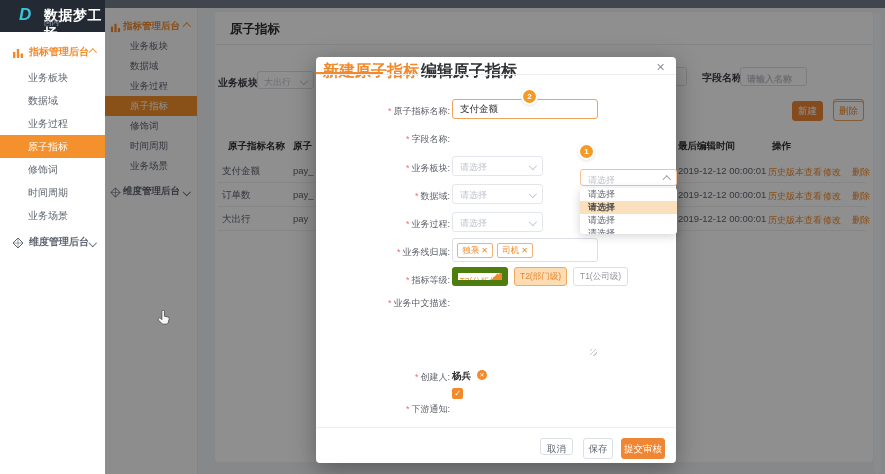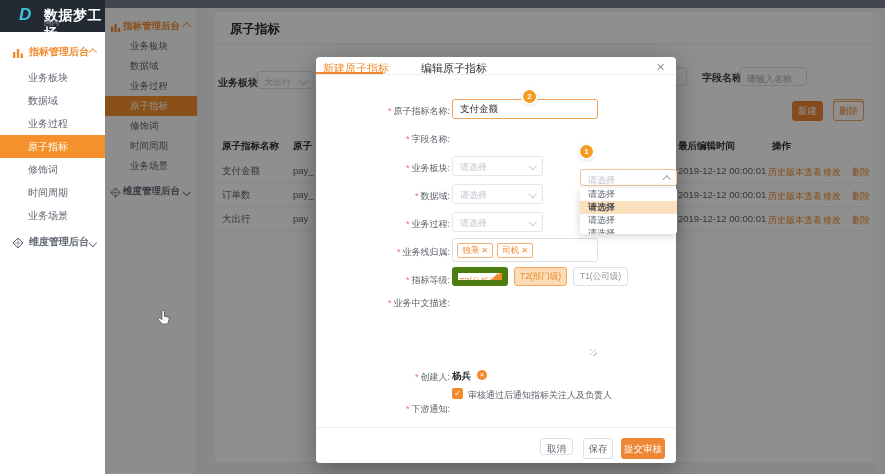--- a/index.html
+++ b/index.html
@@ -47,21 +47,21 @@
   
   .th{font-size:9.5px;font-weight:bold;color:#2d2f33;}
   .td{font-size:9.5px;color:#5f6570;}
   .rowline{height:1px;background:#efefef;}
   .link{font-size:9px;color:#f28a2b;}
   .scrollstrip{left:874px;top:12px;width:7px;height:462px;background:#f7f8fa;border-radius:3px;}
   
   .overlay{left:105px;top:0;width:780px;height:474px;background:rgba(0,0,0,0.44);}
   
   .modal{left:316px;top:57px;width:360px;height:406px;background:#fff;border-radius:4px;box-shadow:0 6px 24px rgba(0,0,0,.35);}
-  .tab{font-size:11px;font-weight:normal;}
+  .tab{font-size:16px;font-weight:bold;}
   .tab.on{color:#f28a2b;}
   .tab.off{color:#303133;margin-left:23px;}
   .tab-underline{left:316px;top:72px;width:67px;height:2px;background:#f28a2b;}
   .tab-div{left:316px;top:74px;width:360px;height:1px;background:#ebedf0;}
   .close-x{font-size:11px;color:#909399;}
   .flabel{font-size:9px;color:#5a5e66;text-align:right;width:118px;}
   .req{color:#f56c6c;margin-right:2px;font-size:9px;}
   .f-inp{box-sizing:border-box;border:1px solid #dcdfe6;border-radius:3px;background:#fff;font-size:9.5px;color:#303133;padding:3px 7px;}
   .f-inp.hl{border-color:#f0a35e;}
   .f-sel{box-sizing:border-box;border:1px solid #e3e6eb;border-radius:3px;background:#fff;font-size:9px;color:#c0c4cc;padding:4px 7px;}
@@ -176,21 +176,21 @@
   <div class="abs inp" style="left:600px;top:67px;width:87px;height:19px;"></div>
   <span class="abs flt-label" style="left:702px;top:71px;">字段名称</span>
   <div class="abs inp" style="left:740px;top:67px;width:67px;height:19px;">
     <span class="abs ph" style="left:6px;top:5px;font-size:9px;font-weight:bold;">请输入名称</span>
   </div>
   <div class="abs btn outline" style="left:833px;top:65px;width:31px;height:20px;line-height:18px;margin-top:34px;">查询</div>
 
   <div class="abs btn fill" style="left:792px;top:101px;width:31px;height:20px;line-height:18px;">新建</div>
   <div class="abs btn outline" style="left:833px;top:101px;width:31px;height:20px;line-height:18px;">删除</div>
 
-  <span class="abs th" style="left:222px;top:140px;text-align:right;">原子指标名称</span>
+  <span class="abs th" style="left:228px;top:140px;text-align:right;">原子指标名称</span>
   <span class="abs th" style="left:293px;top:140px;">原子</span>
   <span class="abs th" style="left:678px;top:140px;">最后编辑时间</span>
   <span class="abs th" style="left:772px;top:140px;">操作</span>
 
   <span class="abs td" style="left:222px;top:165px;">支付金额</span>
   <span class="abs td" style="left:293px;top:165px;">pay_</span>
   <span class="abs td" style="left:678px;top:165px;">2019-12-12 00:00:01</span>
   <span class="abs link" style="left:768px;top:166px;">历史版本查看</span>
   <span class="abs link" style="left:823px;top:166px;">修改</span>
   <span class="abs link" style="left:852px;top:166px;">删除</span>
@@ -259,21 +259,20 @@
 
   <span class="abs flabel" style="left:332px;top:297px;"><span class="req">*</span><span>业务中文描述:</span></span>
   <span class="resize-h abs" style="left:590px;top:349px;"></span>
 
   <span class="abs flabel" style="left:332px;top:371px;"><span class="req">*</span><span>创建人:</span></span>
   <span class="abs creator" style="left:452px;top:370px;">杨兵</span>
   <span class="abs rm-circle" style="left:477px;top:370px;">✕</span>
 
   <span class="abs flabel" style="left:332px;top:390px;margin-top:13px;"><span class="req">*</span><span>下游通知:</span></span>
   <span class="abs cbox" style="left:452px;top:388px;">✓</span>
-  <span class="abs notify-tx" style="left:468px;top:389px;">审核通过后通知指标关注人及负责人</span>
 
   <div class="abs foot-div"></div>
   <div class="abs btn plain" style="left:540px;top:438px;width:33px;height:17px;line-height:19px;">取消</div>
   <div class="abs btn plain" style="left:583px;top:438px;width:30px;height:21px;line-height:19px;">保存</div>
   <div class="abs btn fill" style="left:621px;top:438px;width:44px;height:21px;line-height:19px;">提交审核</div>
 
   <div class="abs dd-input">
     <span class="abs ph" style="left:7px;top:4px;font-size:9px;">请选择</span>
     <span class="sel-chev chev up" style="top:7px;color:#909399;"></span>
   </div>

